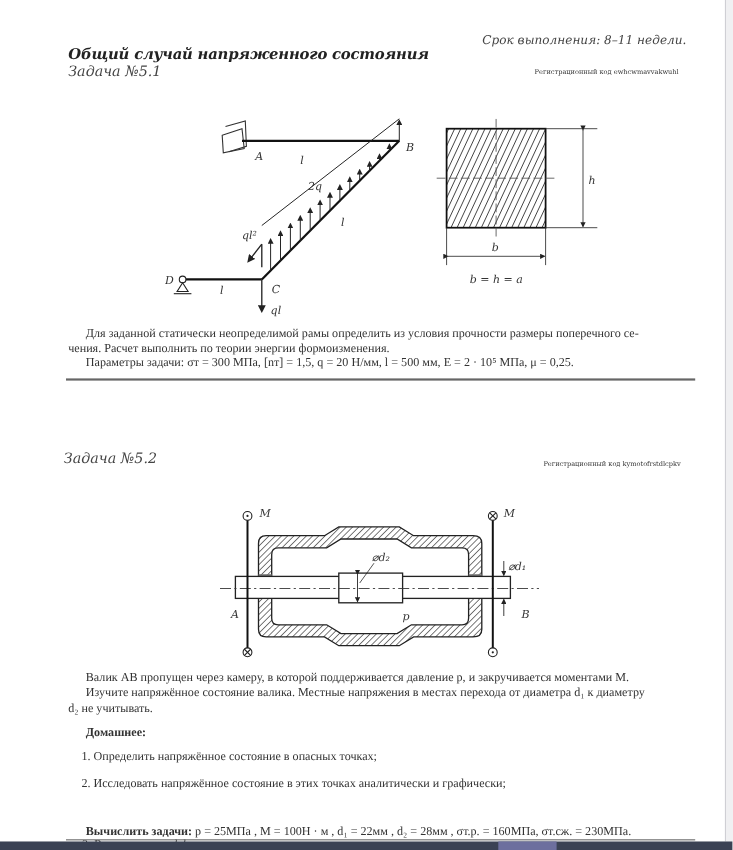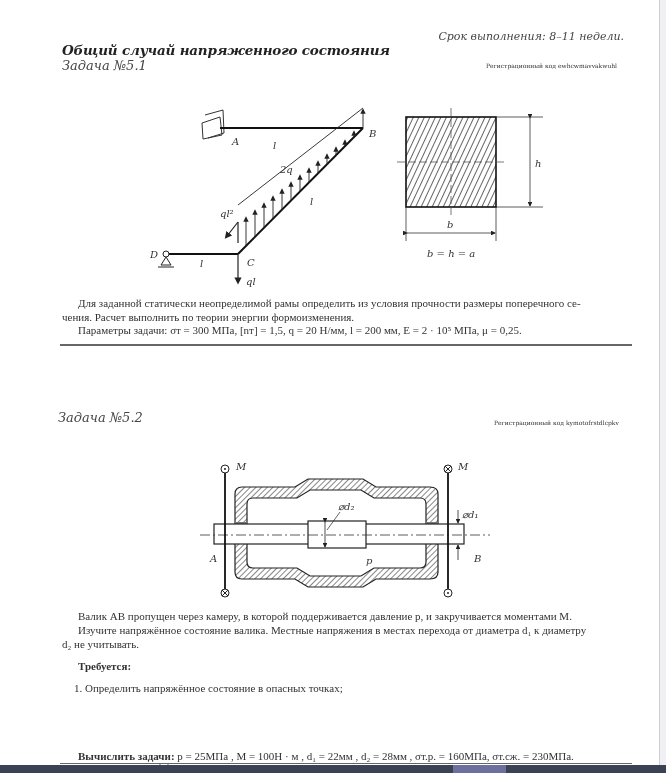--- a/index.html
+++ b/index.html
@@ -107,21 +107,21 @@
     <line x1="11" y1="99" x2="11" y2="133" stroke="#333" stroke-width="0.8"></line>
     <line x1="101" y1="99" x2="101" y2="133" stroke="#333" stroke-width="0.8"></line>
     <line x1="12" y1="125" x2="100" y2="125" stroke="#333" stroke-width="0.8" marker-start="url(#ah2)" marker-end="url(#ah2)"></line>
     <text x="140" y="59">h</text>
     <text x="52" y="120">b</text>
     <text x="32" y="149">b = h = a</text>
   </svg>
 
   <div class="abs para" style="left:78px;top:297px;">Для заданной статически неопределимой рамы определить из условия прочности размеры поперечного се-</div>
   <div class="abs para" style="left:62px;top:311px;">чения. Расчет выполнить по теории энергии формоизменения.</div>
-  <div class="abs para" style="left:78px;top:324px;">Параметры задачи: σт = 300 МПа, [nт] = 1,5, q = 20 Н/мм, l = 200 мм, E = 2 · 10⁵ МПа, μ = 0,25.</div>
+  <div class="abs para" style="left:78px;top:324px;">Параметры задачи: σт = 300 МПа, [nт] = 1,5, q = 20 Н/мм, l = 500 мм, E = 2 · 10⁵ МПа, μ = 0,25.</div>
   <div class="rule" style="left:60px;top:344px;width:572px;"></div>
 
   <div class="abs task-title" style="left:58px;top:410px;">Задача №5.2</div>
   <div class="abs regcode" style="left:494px;top:419px;">Регистрационный код kymotofrstdlcpkv</div>
 
   <svg class="abs fig" style="left:200px;top:452px;" width="300" height="150">
     <defs>
       <pattern id="hatch2" width="4" height="4" patternUnits="userSpaceOnUse" patternTransform="rotate(45)">
         <line x1="0" y1="0" x2="0" y2="4" stroke="#222" stroke-width="1.1"></line>
       </pattern>
@@ -168,23 +168,24 @@
     <text x="10" y="110">A</text>
     <text x="274" y="110">B</text>
     <text x="166" y="112">p</text>
     <text x="138" y="58">⌀d₂</text>
     <text x="262" y="66">⌀d₁</text>
   </svg>
 
   <div class="abs para" style="left:78px;top:610px;">Валик AB пропущен через камеру, в которой поддерживается давление p, и закручивается моментами M.</div>
   <div class="abs para" style="left:78px;top:624px;">Изучите напряжённое состояние валика. Местные напряжения в местах перехода от диаметра d₁ к диаметру</div>
   <div class="abs para" style="left:62px;top:638px;">d₂ не учитывать.</div>
-  <div class="abs para bold" style="left:78px;top:660px;">Требуется:</div>
+  <div class="abs para bold" style="left:78px;top:660px;">Домашнее:</div>
 
   <div class="abs list-item" style="left:74px;top:682px;">1.  Определить напряжённое состояние в опасных точках;</div>
+  <div class="abs list-item" style="left:74px;top:706px;">2.  Исследовать напряжённое состояние в этих точках аналитически и графически;</div>
   <div class="abs list-item" style="left:74px;top:762px;font-style:italic;">3.  Вычислить коэффициент запаса.</div>
 
   <div class="abs para" style="left:78px;top:750px;">
     <span class="bold">Вычислить задачи:</span><span> p = 25МПа , M = 100Н · м , d₁ = 22мм , d₂ = 28мм , σт.р. = 160МПа, σт.сж. = 230МПа.</span>
   </div>
   <div class="rule" style="left:60px;top:763px;width:572px;height:1px;"></div>
 </div>
 
 <div class="vscroll"></div>
 <div class="bottombar">

